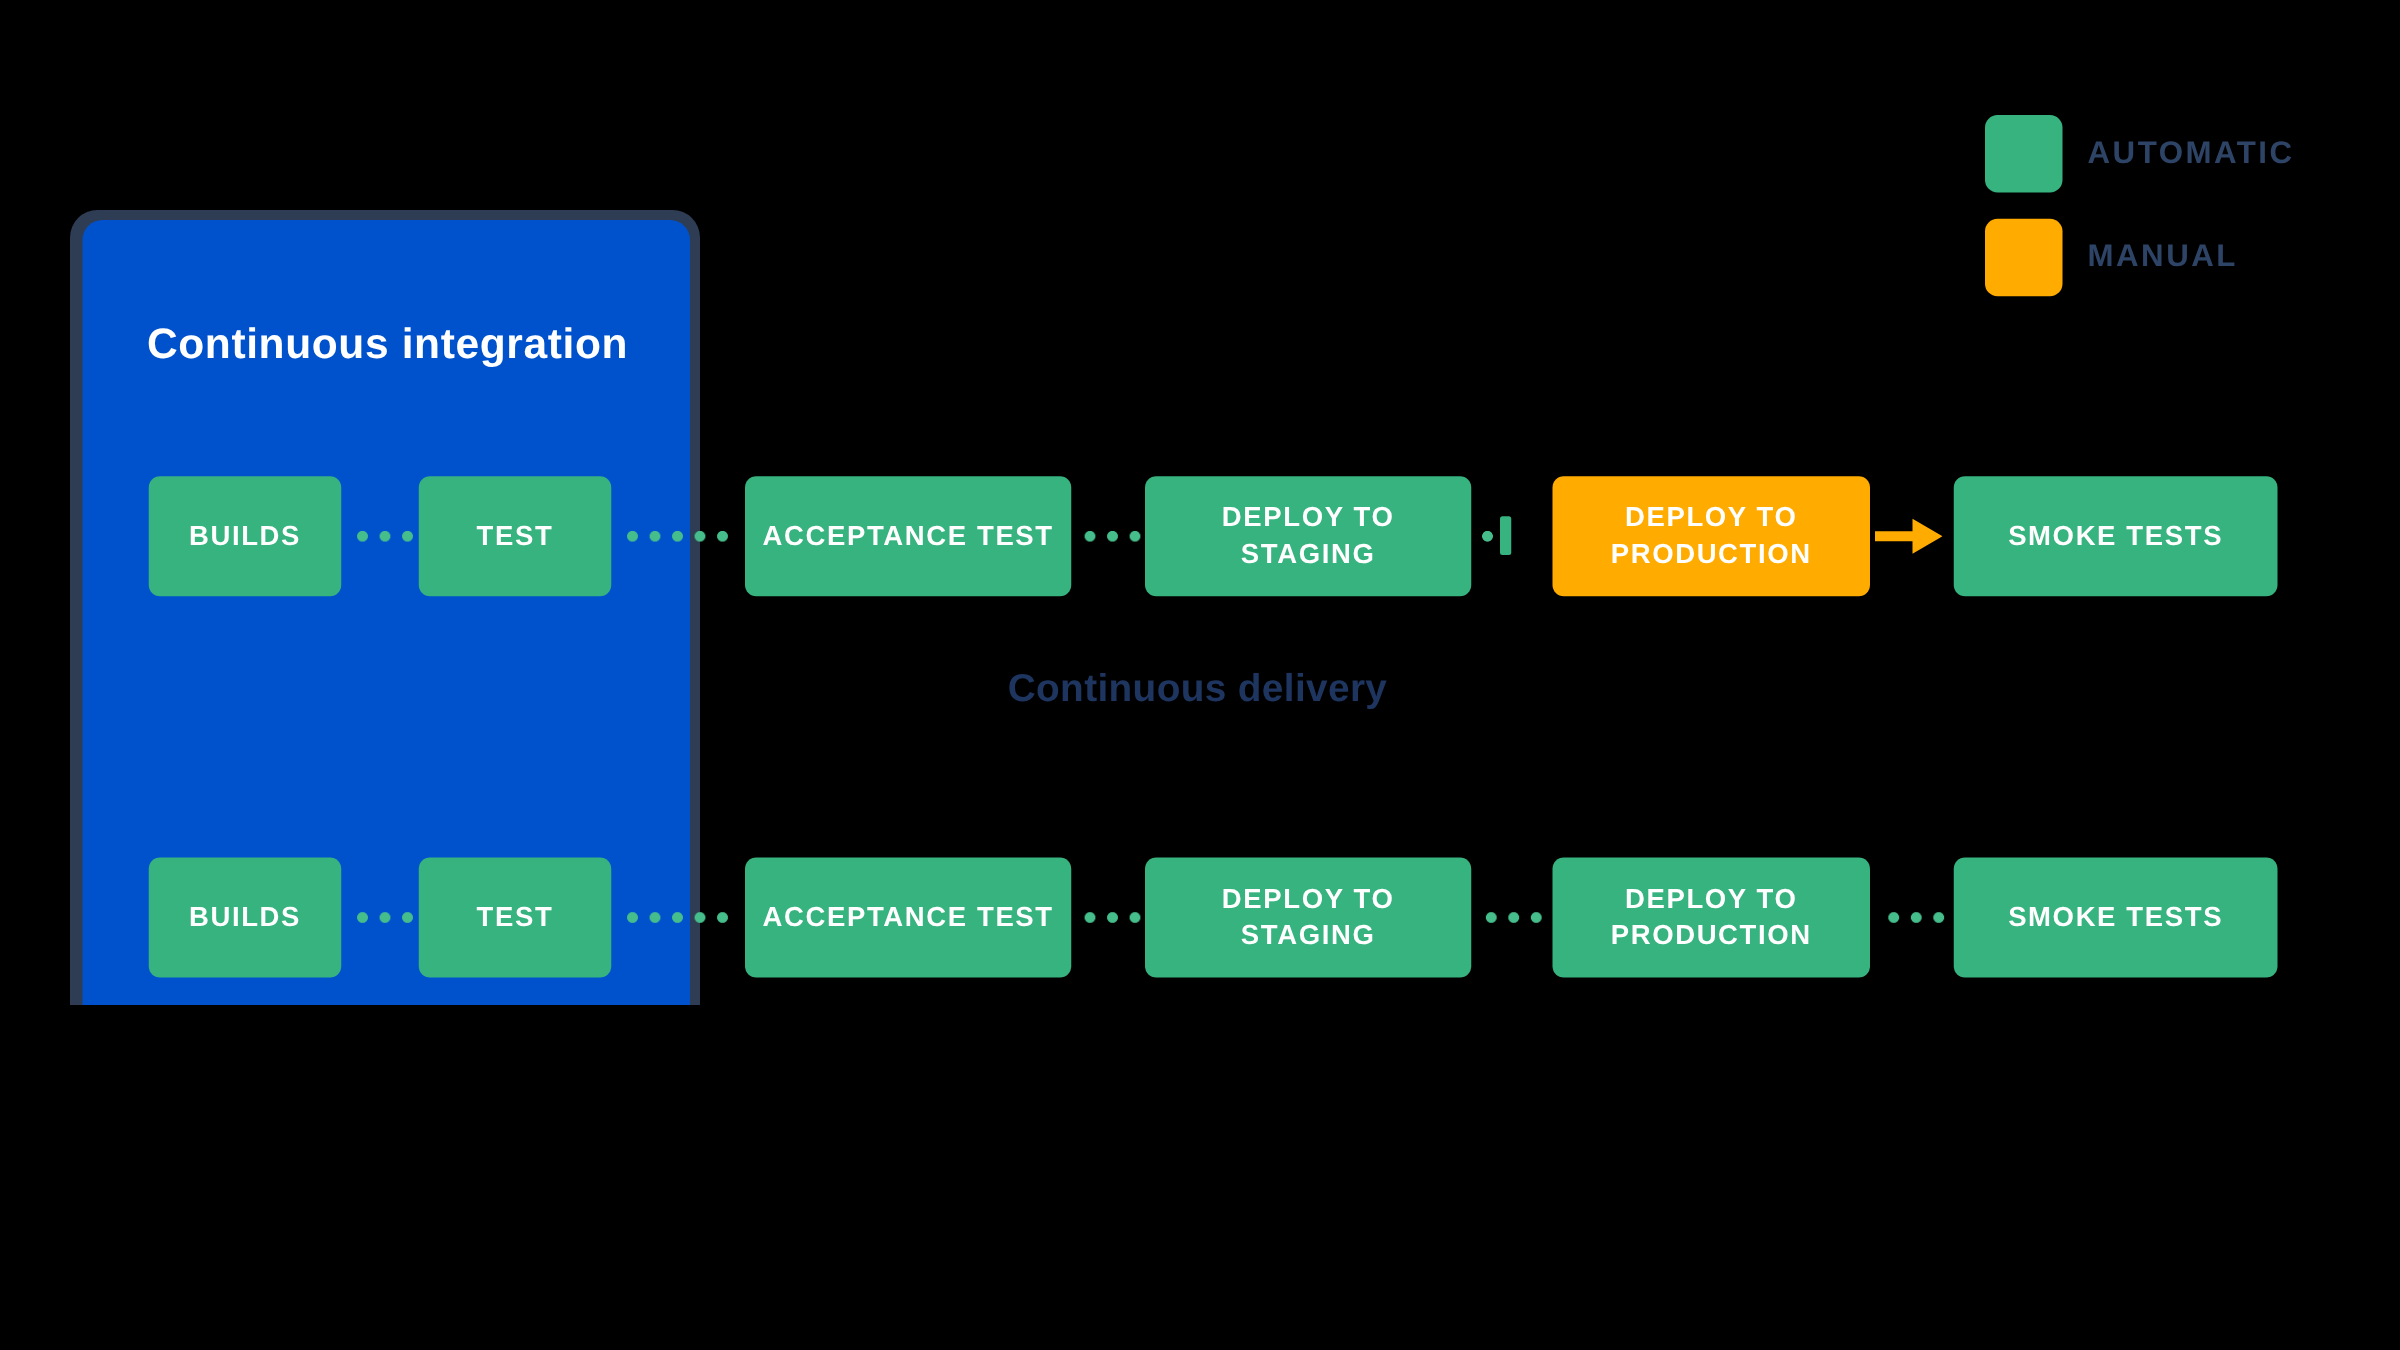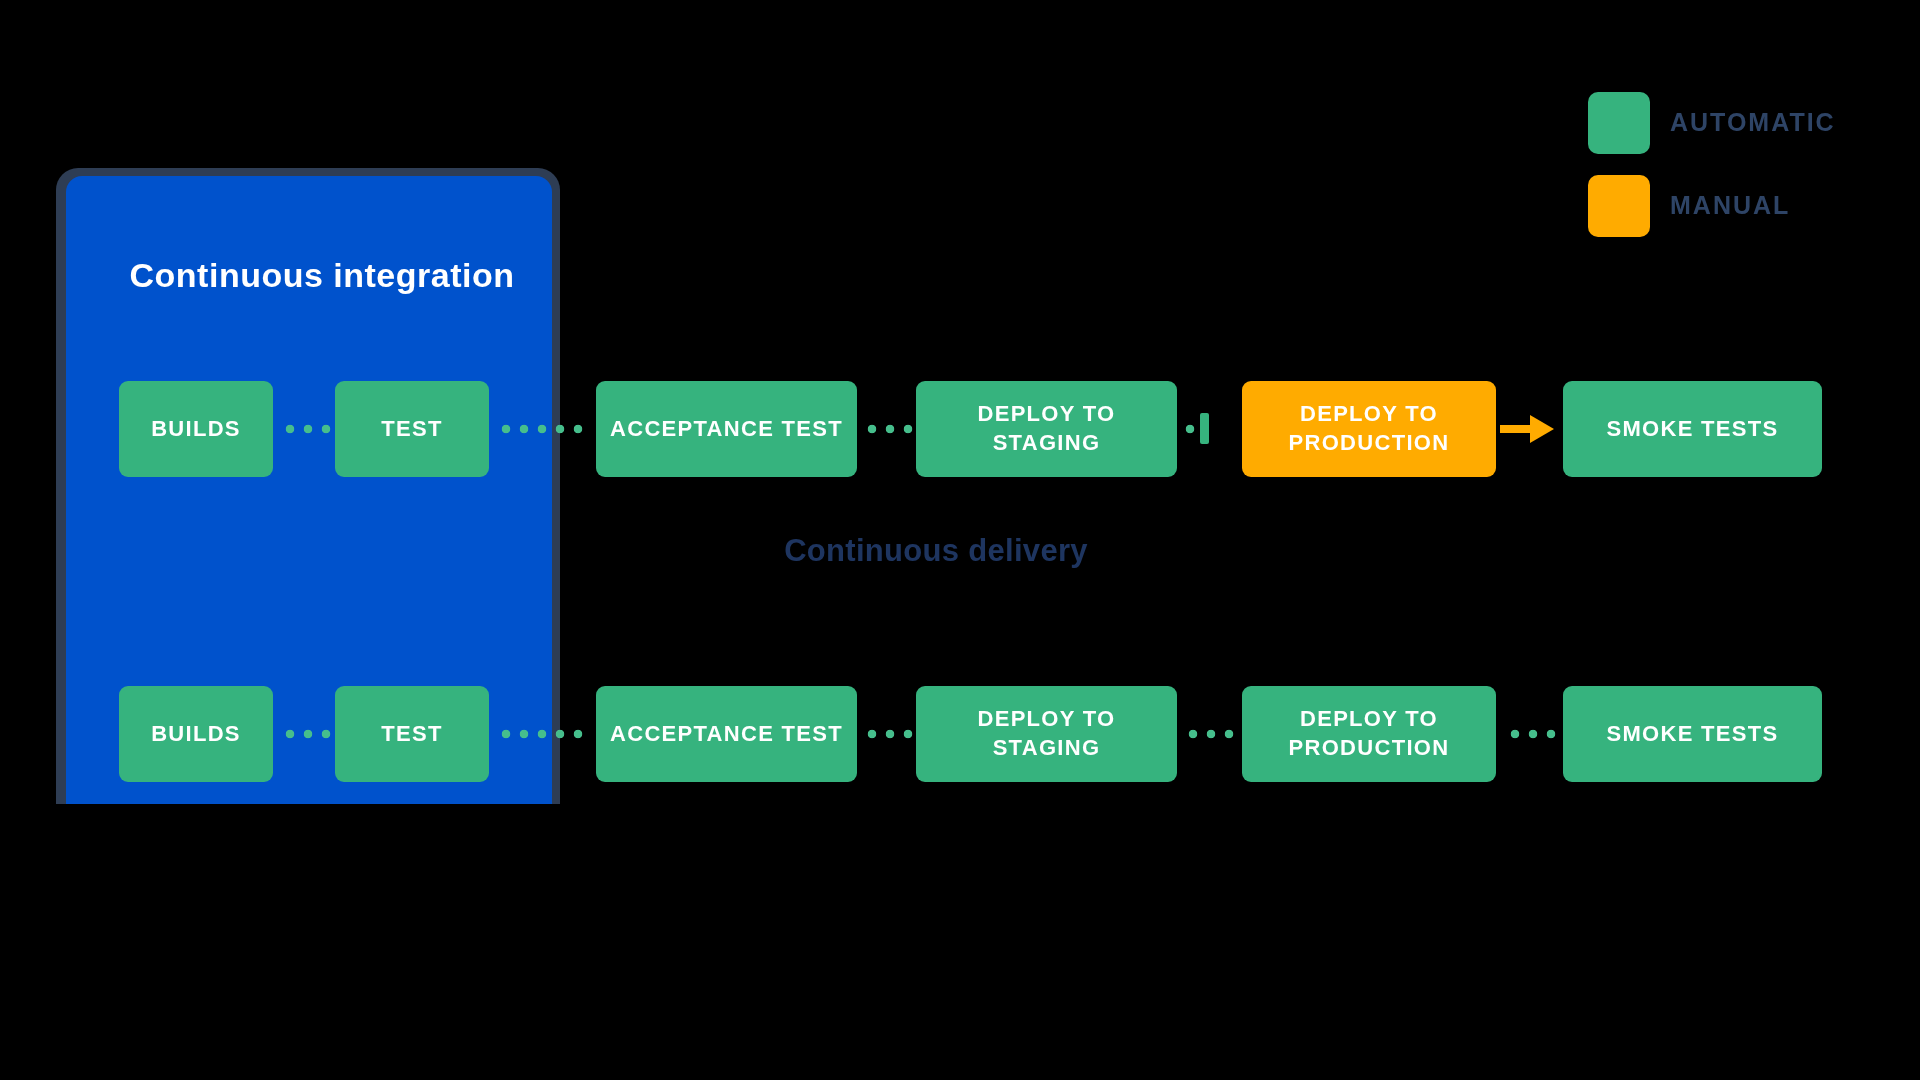--- a/index.html
+++ b/index.html
@@ -18,21 +18,21 @@
   .ci-outer{
     position:absolute;left:56px;top:168px;width:504px;height:764px;
     background:var(--container-border,#2E3D54);border-radius:22px;
   }
   .ci-inner{
     position:absolute;left:10px;top:8px;width:486px;height:746px;
     background:var(--container,#0052CC);border-radius:16px;
   }
   .ci-title{
     position:absolute;left:66px;top:256px;width:488px;text-align:center;
-    color:#fff;font-size:34px;font-weight:600;letter-spacing:.5px;padding-left:12px;
+    color:#fff;font-size:34px;font-weight:600;letter-spacing:.5px;
   }
   
   .node{
     position:absolute;height:96px;border-radius:9px;
     display:flex;align-items:center;justify-content:center;text-align:center;
     color:var(--node-text,#fff);font-size:22px;font-weight:bold;
     letter-spacing:1.3px;line-height:1.3;padding:0 14px;box-sizing:border-box;
   }
   .node.auto{background:var(--automatic,#36B37E);}
   .node.manual{background:var(--manual,#FFAB00);}
@@ -81,21 +81,21 @@
   <div class="dots r1c" style="left:863px;width:50px"></div>
   <div class="node auto r1" style="left:916px;width:261px">DEPLOY TO STAGING</div>
   <div class="dots r1c" style="left:1181px;width:18px"></div>
   <div class="gate"></div>
   <div class="node manual r1" style="left:1242px;width:254px">DEPLOY TO PRODUCTION</div>
   <svg class="arrow" viewBox="0 0 54 36">
     <rect x="0" y="14" width="32" height="8" fill="var(--manual)"></rect>
     <polygon points="30,4 54,18 30,32" fill="var(--manual)"></polygon>
   </svg>
   <div class="node auto r1" style="left:1563px;width:259px">SMOKE TESTS</div>
-  <div class="caption" style="left:636px;top:533px">Continuous delivery</div>
+  <div class="caption" style="left:658px;top:533px">Continuous delivery</div>
 
   <div class="node auto r2" style="left:119px;width:154px">BUILDS</div>
   <div class="dots r2c" style="left:281px;width:50px"></div>
   <div class="node auto r2" style="left:335px;width:154px">TEST</div>
   <div class="dots r2c" style="left:497px;width:94px"></div>
   <div class="node auto r2" style="left:596px;width:261px">ACCEPTANCE TEST</div>
   <div class="dots r2c" style="left:863px;width:50px"></div>
   <div class="node auto r2" style="left:916px;width:261px">DEPLOY TO STAGING</div>
   <div class="dots r2c" style="left:1184px;width:52px"></div>
   <div class="node auto r2" style="left:1242px;width:254px">DEPLOY TO PRODUCTION</div>

